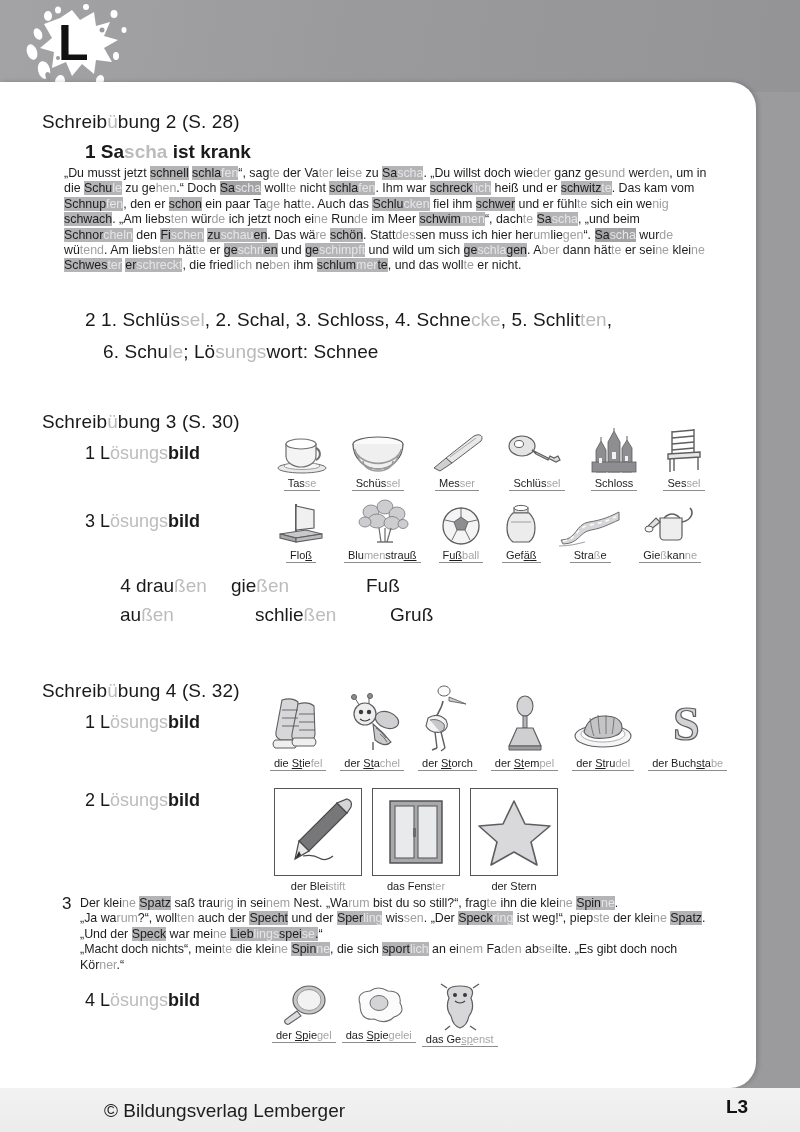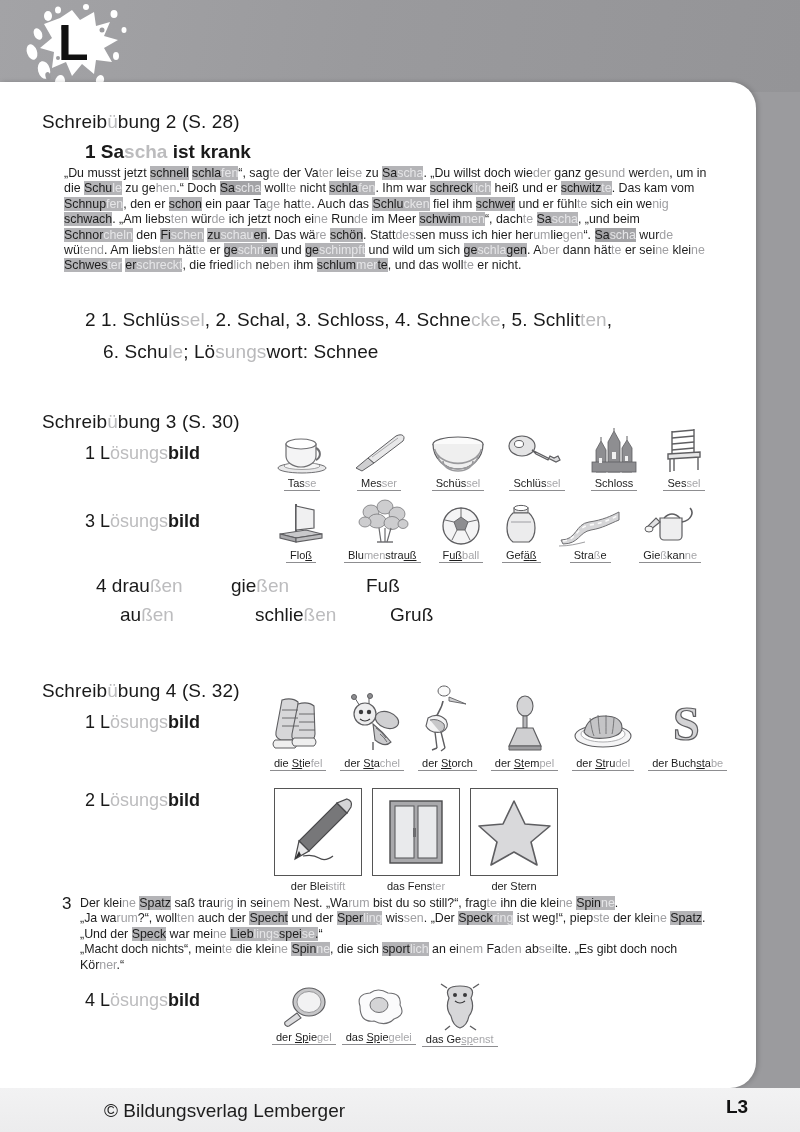--- a/index.html
+++ b/index.html
@@ -74,21 +74,21 @@
   .hl3{background:#a3a3a6;}
   .hl1 .d,.hl2 .d,.hl3 .d{color:#e6e6e8;margin-top:24px;}
 
   .numlist{
     position:absolute;font-size:19px;color:#1a1a1a;white-space:nowrap;
     letter-spacing:.1px;
   }
   .numlist .dim{color:#b9b9bb;}
 
   
-  .picrow{position:absolute;display:flex;align-items:center;}
+  .picrow{position:absolute;display:flex;align-items:flex-start;}
   .pic{
     display:flex;flex-direction:column;align-items:center;
     margin-right:18px;
   }
   .pic .art{
     display:flex;align-items:flex-end;justify-content:center;
     height:46px;
   }
   .pic .cap{
     font-size:11px;color:#1d1d1d;white-space:nowrap;margin-top:3px;
@@ -182,40 +182,40 @@
         <ellipse cx="28" cy="36" rx="18" ry="3.5" fill="#f6f6f6" stroke="#8b8b8e" stroke-width=".8"></ellipse>
         <path d="M12 14 h30 v12 a15 11 0 0 1 -30 0 z" fill="#f4f4f5" stroke="#6e6e71" stroke-width="1.2"></path>
         <ellipse cx="27" cy="14" rx="15" ry="5" fill="#fff" stroke="#6e6e71" stroke-width="1.2"></ellipse>
         <path d="M42 18 a8 7 0 0 1 0 12" fill="none" stroke="#6e6e71" stroke-width="2"></path>
       </svg>
     </span>
     <span class="cap">Tas<span class="d">se</span></span>
   </div>
   <div class="pic">
     <span class="art">
-      <svg width="62" height="44" viewBox="0 0 62 44">
-        <path d="M8 38 L20 28 L26 33 L14 41 Z" fill="#cfcfd1" stroke="#5e5e61" stroke-width="1"></path>
-        <path d="M20 28 L48 6 C54 3 58 6 55 11 L26 33 Z" fill="#e8e8e9" stroke="#5e5e61" stroke-width="1"></path>
-        <path d="M24 27 L50 8" stroke="#a8a8ab" stroke-width="1" fill="none"></path>
-      </svg>
-    </span>
-    <span class="cap">Mes<span class="d">ser</span></span>
-  </div>
-  <div class="pic">
-    <span class="art">
       <svg width="60" height="44" viewBox="0 0 60 44">
         <path d="M5 14 a25 7 0 0 0 50 0 z" fill="none"></path>
         <ellipse cx="30" cy="14" rx="25" ry="7" fill="#fbfbfb" stroke="#5e5e61" stroke-width="1.2"></ellipse>
         <path d="M5 14 a25 25 0 0 0 50 0" fill="#efefef" stroke="#5e5e61" stroke-width="1.2"></path>
         <path d="M6.5 19 a24 18 0 0 0 47 0" fill="none" stroke="#9a9a9d" stroke-width="1.6"></path>
         <path d="M10 25 a20 14 0 0 0 40 0" fill="none" stroke="#9a9a9d" stroke-width="1.6"></path>
         <path d="M15 31 a15 10 0 0 0 30 0" fill="none" stroke="#9a9a9d" stroke-width="1.6"></path>
       </svg>
     </span>
     <span class="cap">Schüs<span class="d">sel</span></span>
+  </div>
+  <div class="pic">
+    <span class="art">
+      <svg width="62" height="44" viewBox="0 0 62 44">
+        <path d="M8 38 L20 28 L26 33 L14 41 Z" fill="#cfcfd1" stroke="#5e5e61" stroke-width="1"></path>
+        <path d="M20 28 L48 6 C54 3 58 6 55 11 L26 33 Z" fill="#e8e8e9" stroke="#5e5e61" stroke-width="1"></path>
+        <path d="M24 27 L50 8" stroke="#a8a8ab" stroke-width="1" fill="none"></path>
+      </svg>
+    </span>
+    <span class="cap">Mes<span class="d">ser</span></span>
   </div>
   <div class="pic">
     <span class="art">
       <svg width="62" height="44" viewBox="0 0 62 44">
         <ellipse cx="16" cy="16" rx="13" ry="10" fill="#e4e4e5" stroke="#5e5e61" stroke-width="1.2"></ellipse>
         <ellipse cx="13" cy="14" rx="4.5" ry="3.5" fill="#fff" stroke="#5e5e61" stroke-width="1"></ellipse>
         <path d="M26 20 L50 32 L54 30 L52 26 L48 28 L44 26 L42 30 L38 28 L30 24 Z" fill="#dcdcde" stroke="#5e5e61" stroke-width="1.2"></path>
       </svg>
     </span>
     <span class="cap">Schlüs<span class="d">sel</span></span>
@@ -351,21 +351,21 @@
         <ellipse cx="7" cy="29" rx="4" ry="3" fill="#f6f6f6" stroke="#5e5e61" stroke-width="1"></ellipse>
         <path d="M22 18 q8 -8 16 0" fill="none" stroke="#5e5e61" stroke-width="1.3"></path>
       </svg>
     </span>
     <span class="cap">Gie<span class="d">ß</span>kan<span class="d">ne</span></span>
   </div>
 </div>
 
 <div class="word-grid" style="left:96px;top:575px;">
   <div class="row">
-    <div class="c" style="width:135px;">4&nbsp;drau<span class="dim">ßen</span></div>
+    <div class="c" style="width:135px;text-align:center;">4&nbsp;drau<span class="dim">ßen</span></div>
     <div class="c" style="width:135px;">gie<span class="dim">ßen</span></div>
     <div class="c">Fuß</div>
   </div>
   <div class="row">
     <div class="c" style="width:135px;padding-left:24px;">au<span class="dim">ßen</span></div>
     <div class="c" style="width:135px;">schlie<span class="dim">ßen</span></div>
     <div class="c">Gruß</div>
   </div>
 </div>
 

